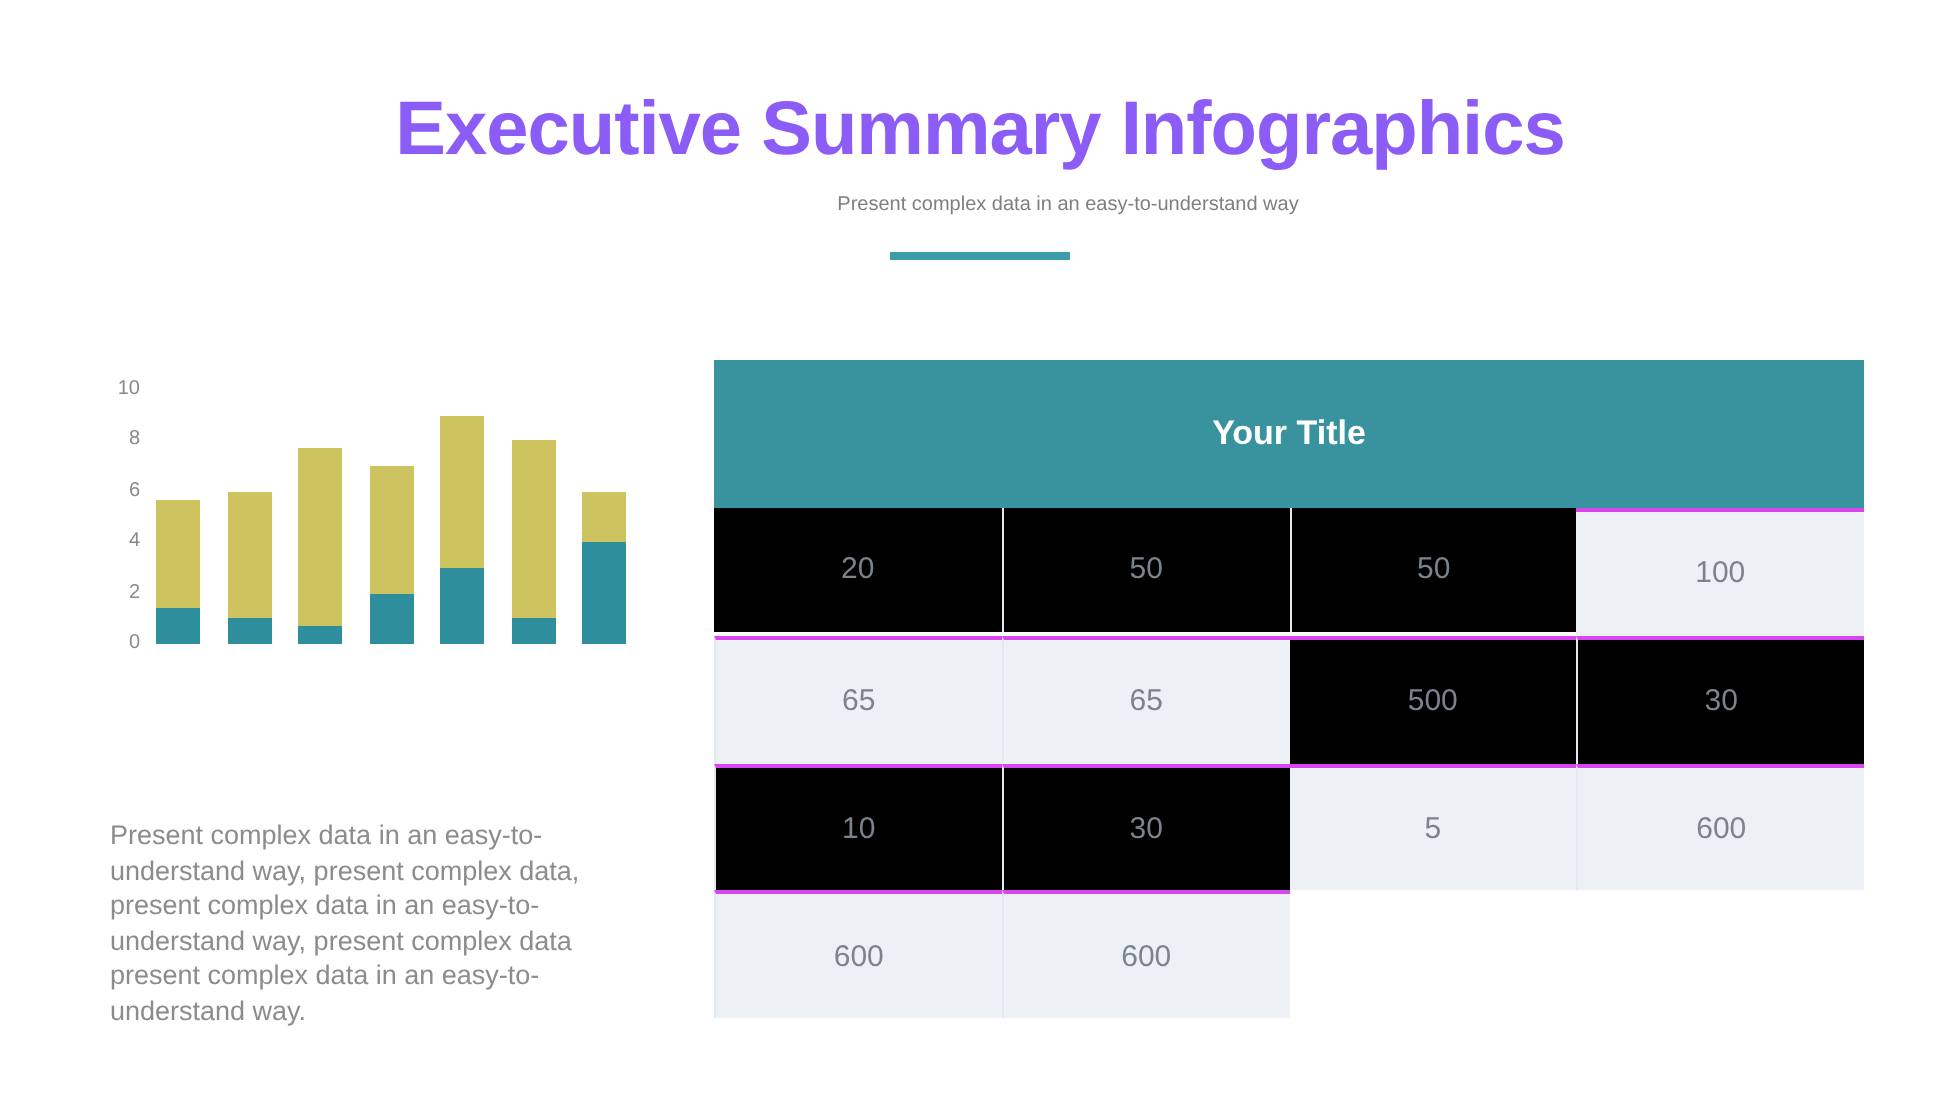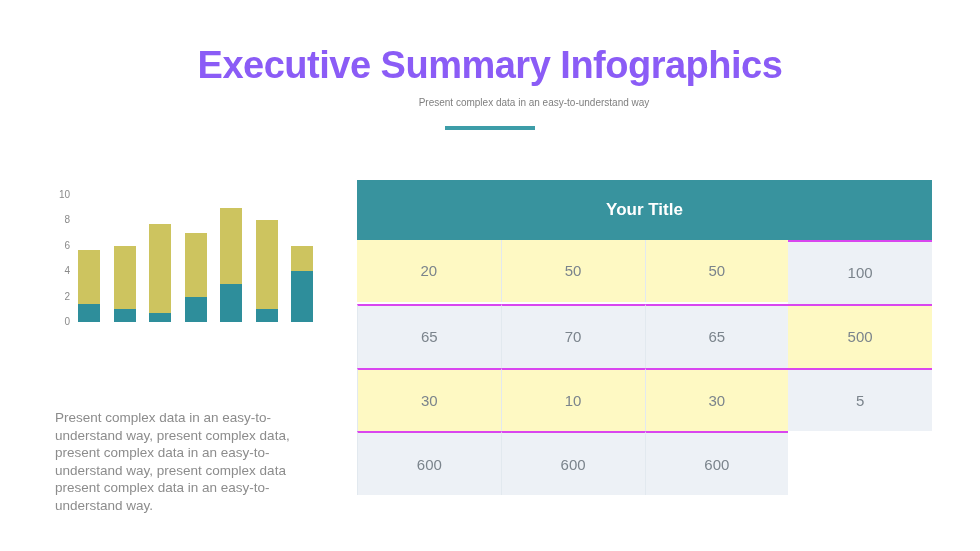--- a/index.html
+++ b/index.html
@@ -40,30 +40,30 @@
     font-size:18px; font-weight:bold; color:#1B2C66;
   }
   .left-body {
     position:absolute; left:55px; top:393px; width:264px;
     font-size:13.5px; line-height:17.5px; color:#8C8C8C;margin-top:16px;
   }
 
   
   .table { position:absolute; left:357px; top:180px; width:575px; }
   .table-header {
-    height:60px; background:#38939E; color:#ffffff;
+    height:74px; background:#38939E; color:#ffffff;
     font-weight:bold; font-size:17px;
     display:flex; align-items:center; justify-content:center;
   }
   .table-body { display:grid; grid-template-columns:repeat(4,1fr); }
   .cell {
     height:61.75px; display:flex; align-items:center; justify-content:center;
     font-size:15px; color:#7B848C;
   }
-  .cell.light { background:#fef9c3; }
+  .cell.light { background:#000000; }
   .cell.dark  { background:#EDF1F6; }
   .cell.vsep  { border-left:1px solid #E2E9EF; }
   .cell.hsep  { border-top:2px solid #d946ef; }
 </style>
 </head>
 <body>
 
 <div class="slide">
 
   <div class="title" style="color: #8b5cf6;">Executive Summary Infographics</div>
@@ -110,21 +110,20 @@
   <div class="left-body">Present complex data in an easy-to-understand way, present complex data, present complex data in an easy-to-understand way, present complex data present complex data in an easy-to-understand way.</div>
 
   <div class="table">
     <div class="table-header" style="background: rgb(56, 147, 158);">Your Title</div>
     <div class="table-body">
         <div class="cell light">20</div>
         <div class="cell light vsep">50</div>
         <div class="cell light vsep">50</div>
         <div class="cell dark hsep">100</div>
         <div class="cell dark vsep hsep">65</div>
-        <div class="cell dark vsep hsep">70</div>
         <div class="cell dark vsep hsep">65</div>
         <div class="cell light hsep">500</div>
         <div class="cell light vsep hsep">30</div>
         <div class="cell light vsep hsep">10</div>
         <div class="cell light vsep hsep">30</div>
         <div class="cell dark hsep">5</div>
         <div class="cell dark vsep hsep">600</div>
         <div class="cell dark vsep hsep">600</div>
         <div class="cell dark vsep hsep">600</div>
       </div>

